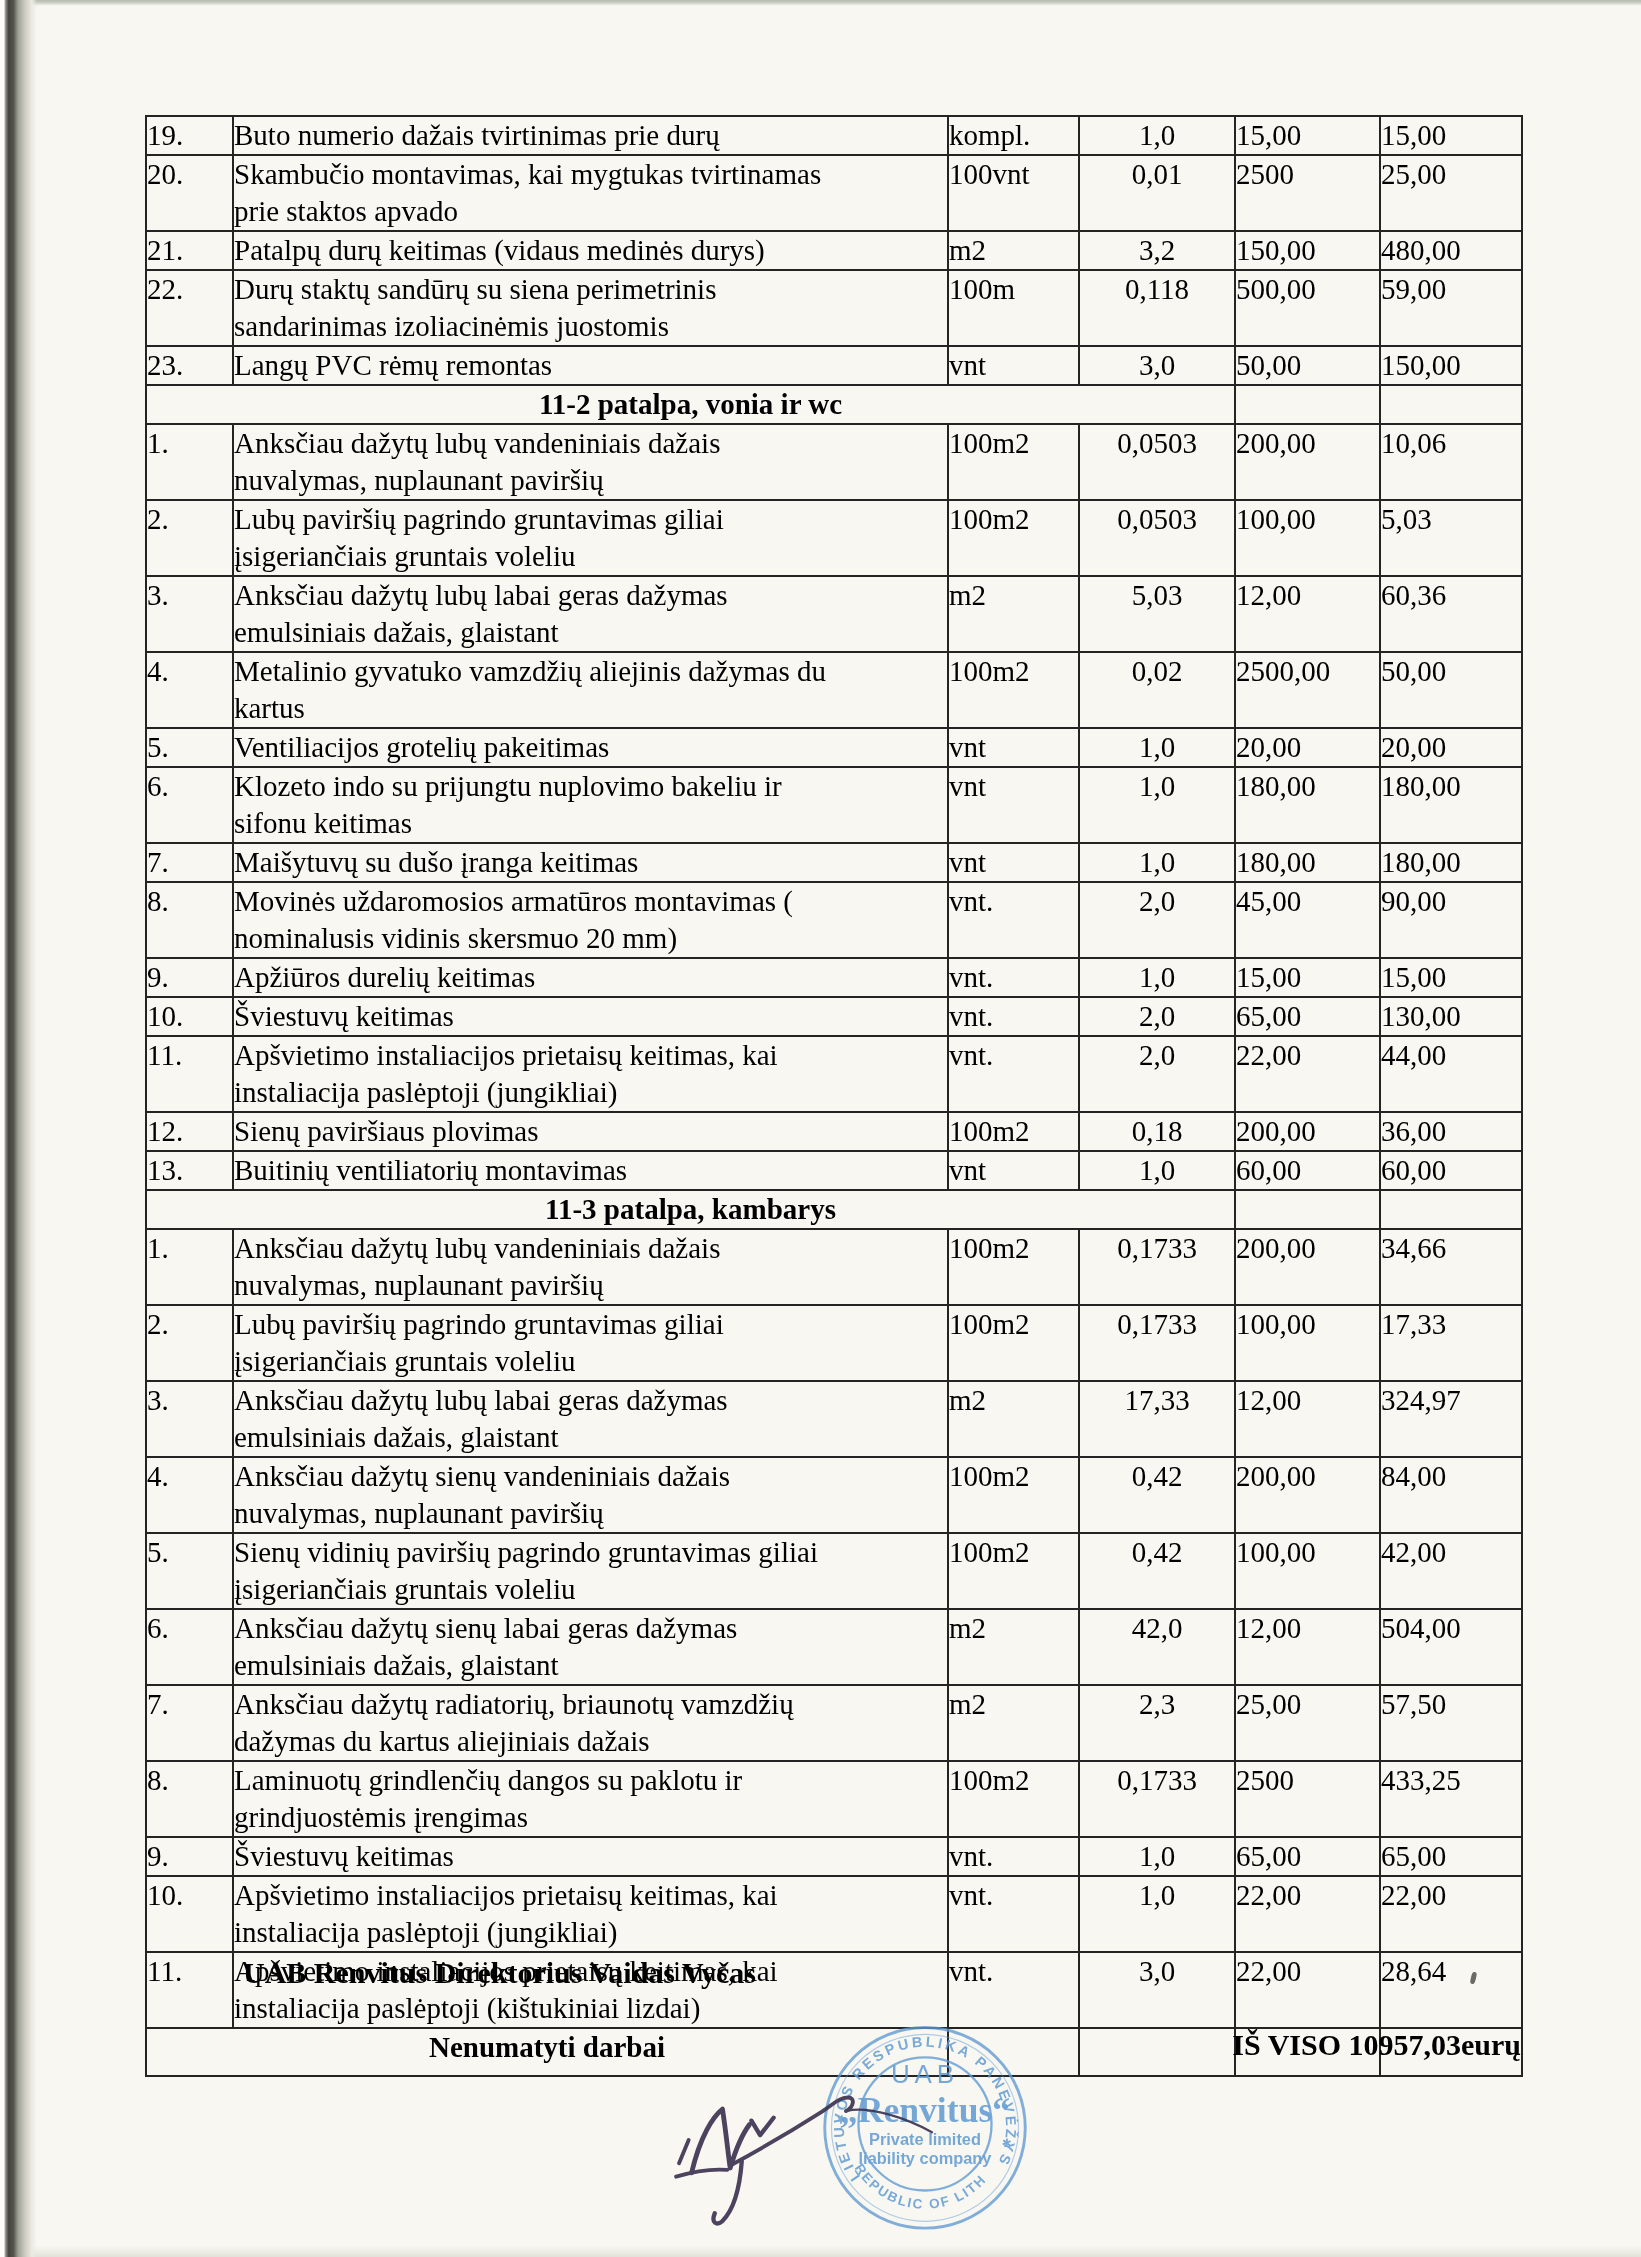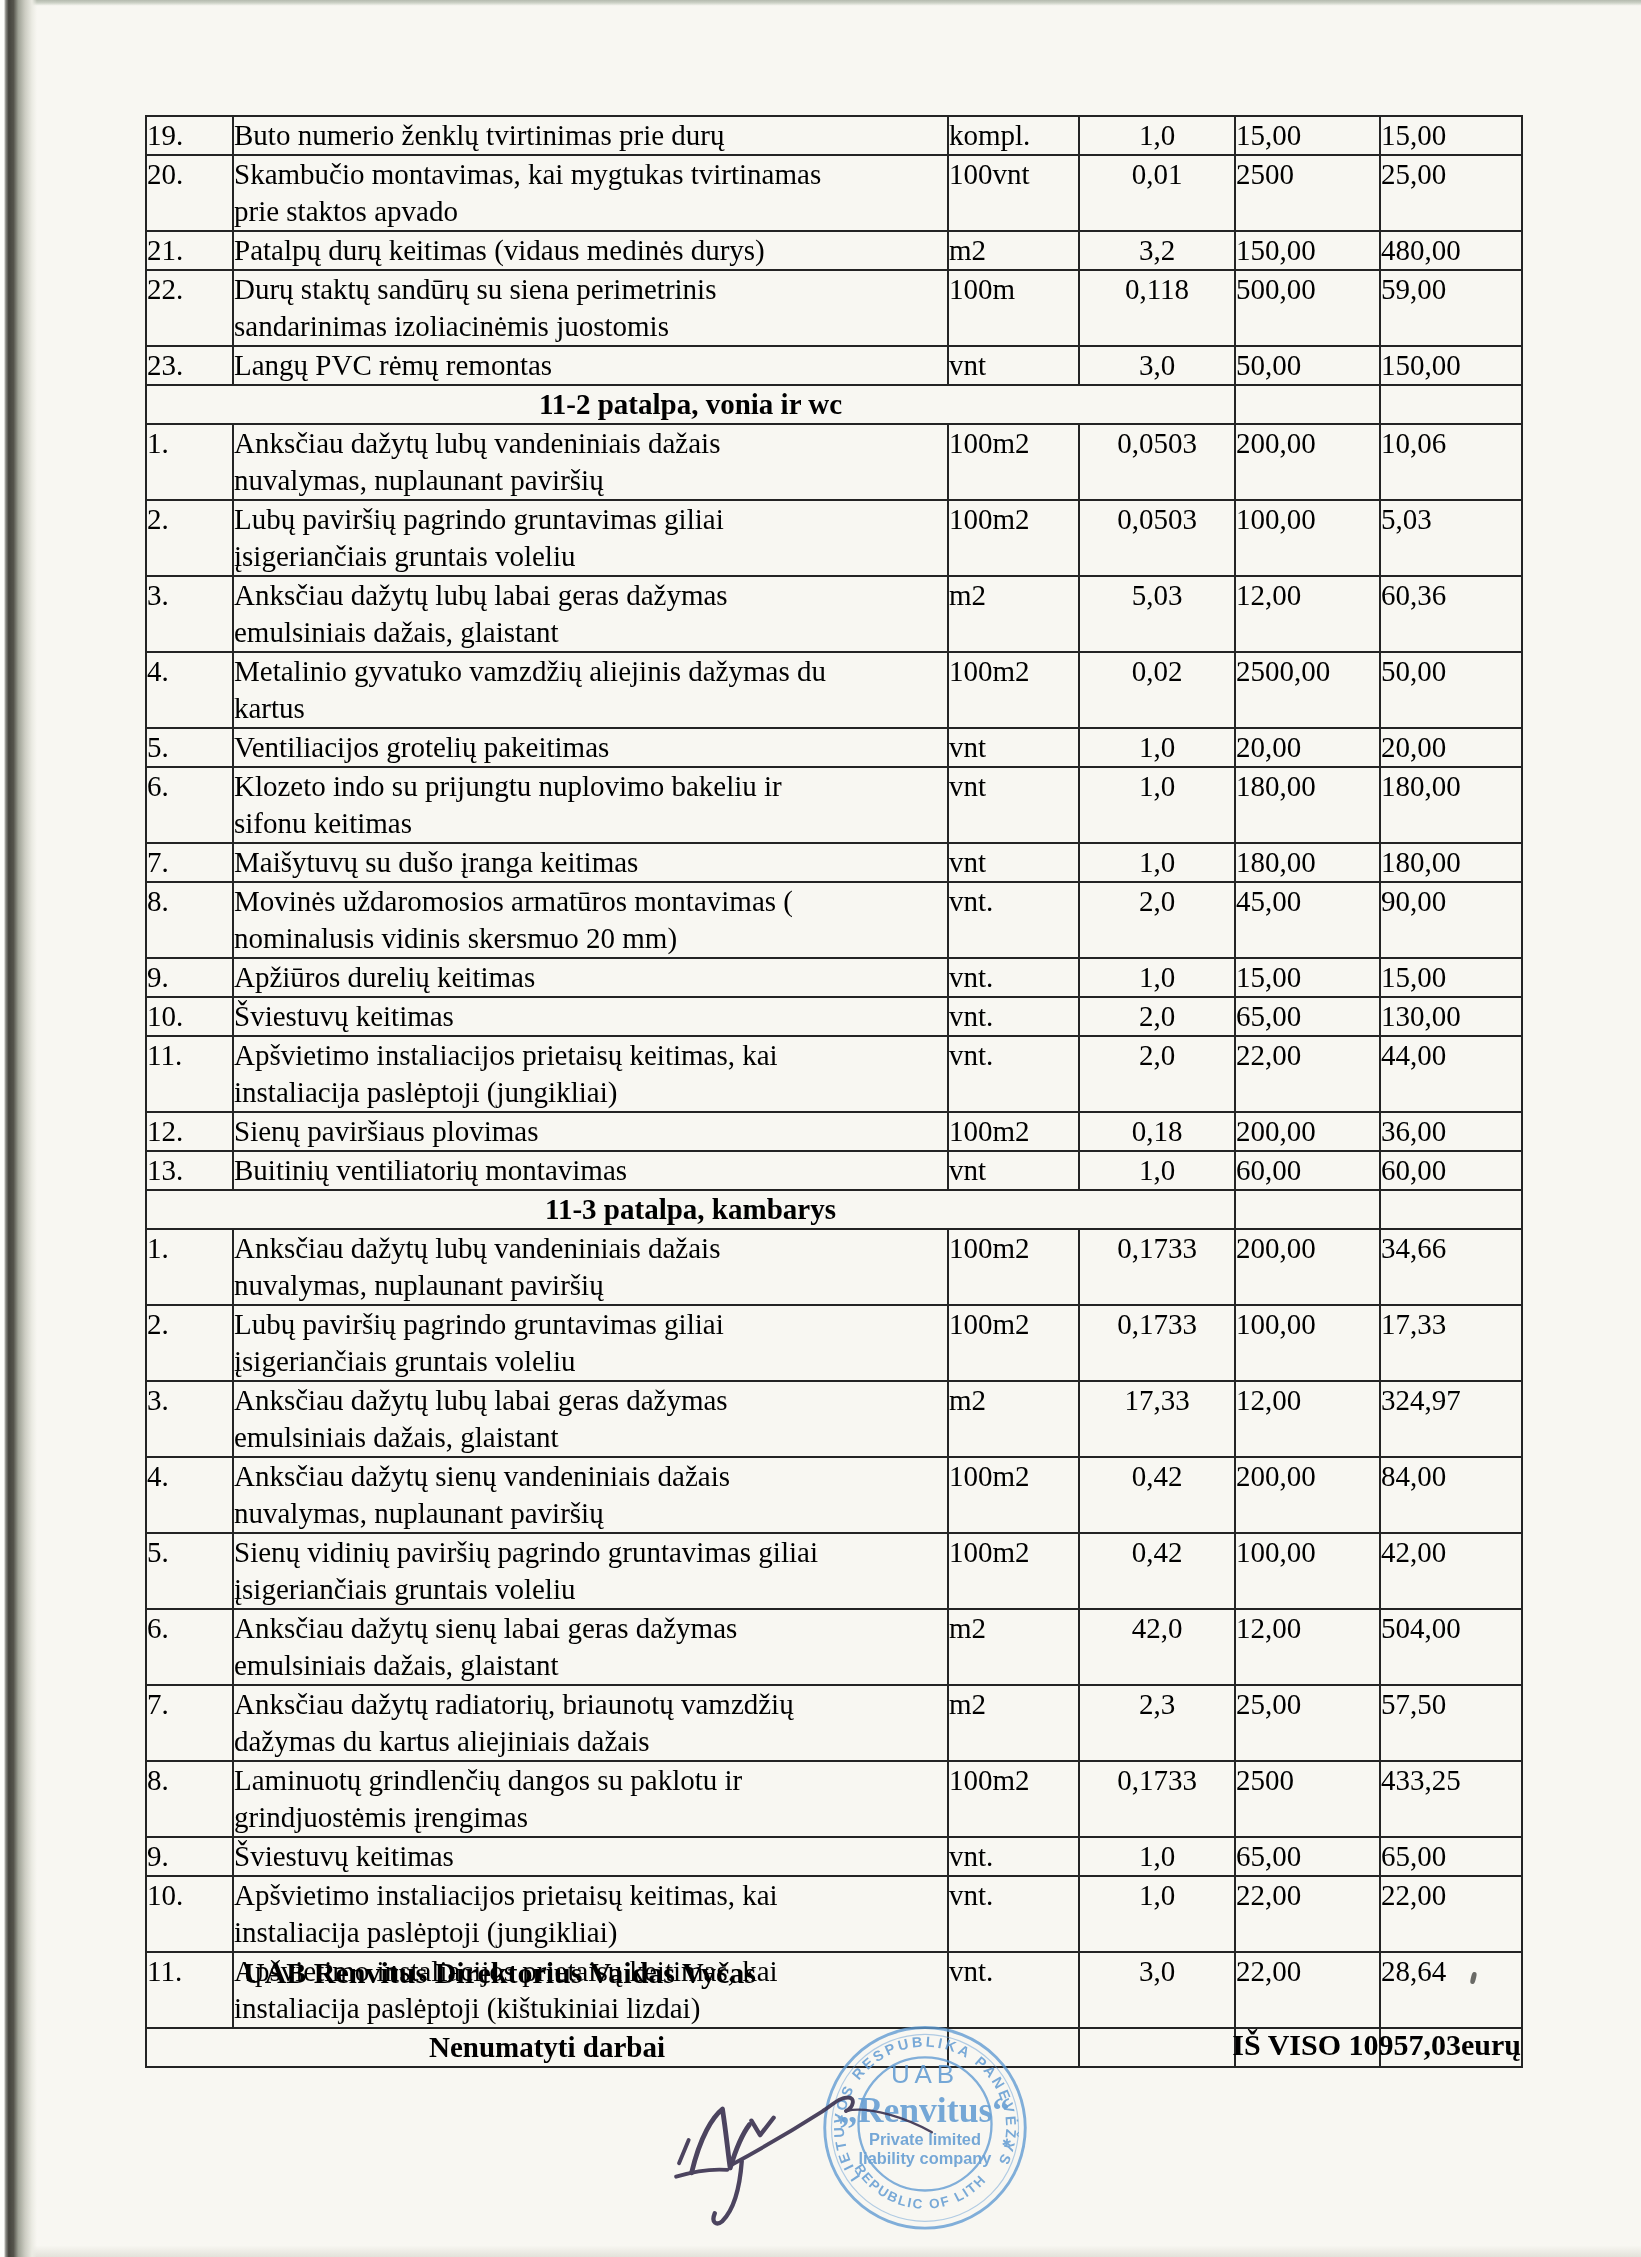--- a/index.html
+++ b/index.html
@@ -55,21 +55,21 @@
       <col style="width:87px">
         <col style="width:715px">
         <col style="width:131px">
       <col style="width:156px">
         <col style="width:145px">
         <col style="width:142px">
     </colgroup>
     <tbody id="table-body">
         <tr class="item" style="height: 37px;">
           <td class="c-no">19.</td>
-          <td class="c-desc">Buto numerio ženklų tvirtinimas prie durų</td>
+          <td class="c-desc">Buto numerio dažais tvirtinimas prie durų</td>
           <td class="c-unit">kompl.</td>
           <td class="c-qty">1,0</td>
           <td class="c-price">15,00</td>
           <td class="c-total">15,00</td>
         </tr>
         <tr class="item" style="height: 75px;">
           <td class="c-no">20.</td>
           <td class="c-desc">Skambučio montavimas, kai mygtukas tvirtinamas
 prie staktos apvado</td>
           <td class="c-unit">100vnt</td>
@@ -314,21 +314,21 @@
         </tr>
         <tr class="item" style="height: 75px;">
           <td class="c-no">11.</td>
           <td class="c-desc">Apšvietimo instaliacijos prietaisų keitimas, kai
 instaliacija paslėptoji  (kištukiniai lizdai)</td>
           <td class="c-unit">vnt.</td>
           <td class="c-qty">3,0</td>
           <td class="c-price">22,00</td>
           <td class="c-total">28,64</td>
         </tr>
-        <tr class="note" style="height: 39px;">
+        <tr class="note" style="height: 48px;">
           <td class="merged" colspan="2">Nenumatyti darbai</td>
           <td></td>
           <td></td>
           <td></td>
           <td></td>
         </tr>
       </tbody>
   </table>
 
   <div class="grand-total">IŠ VISO 10957,03eurų</div>

